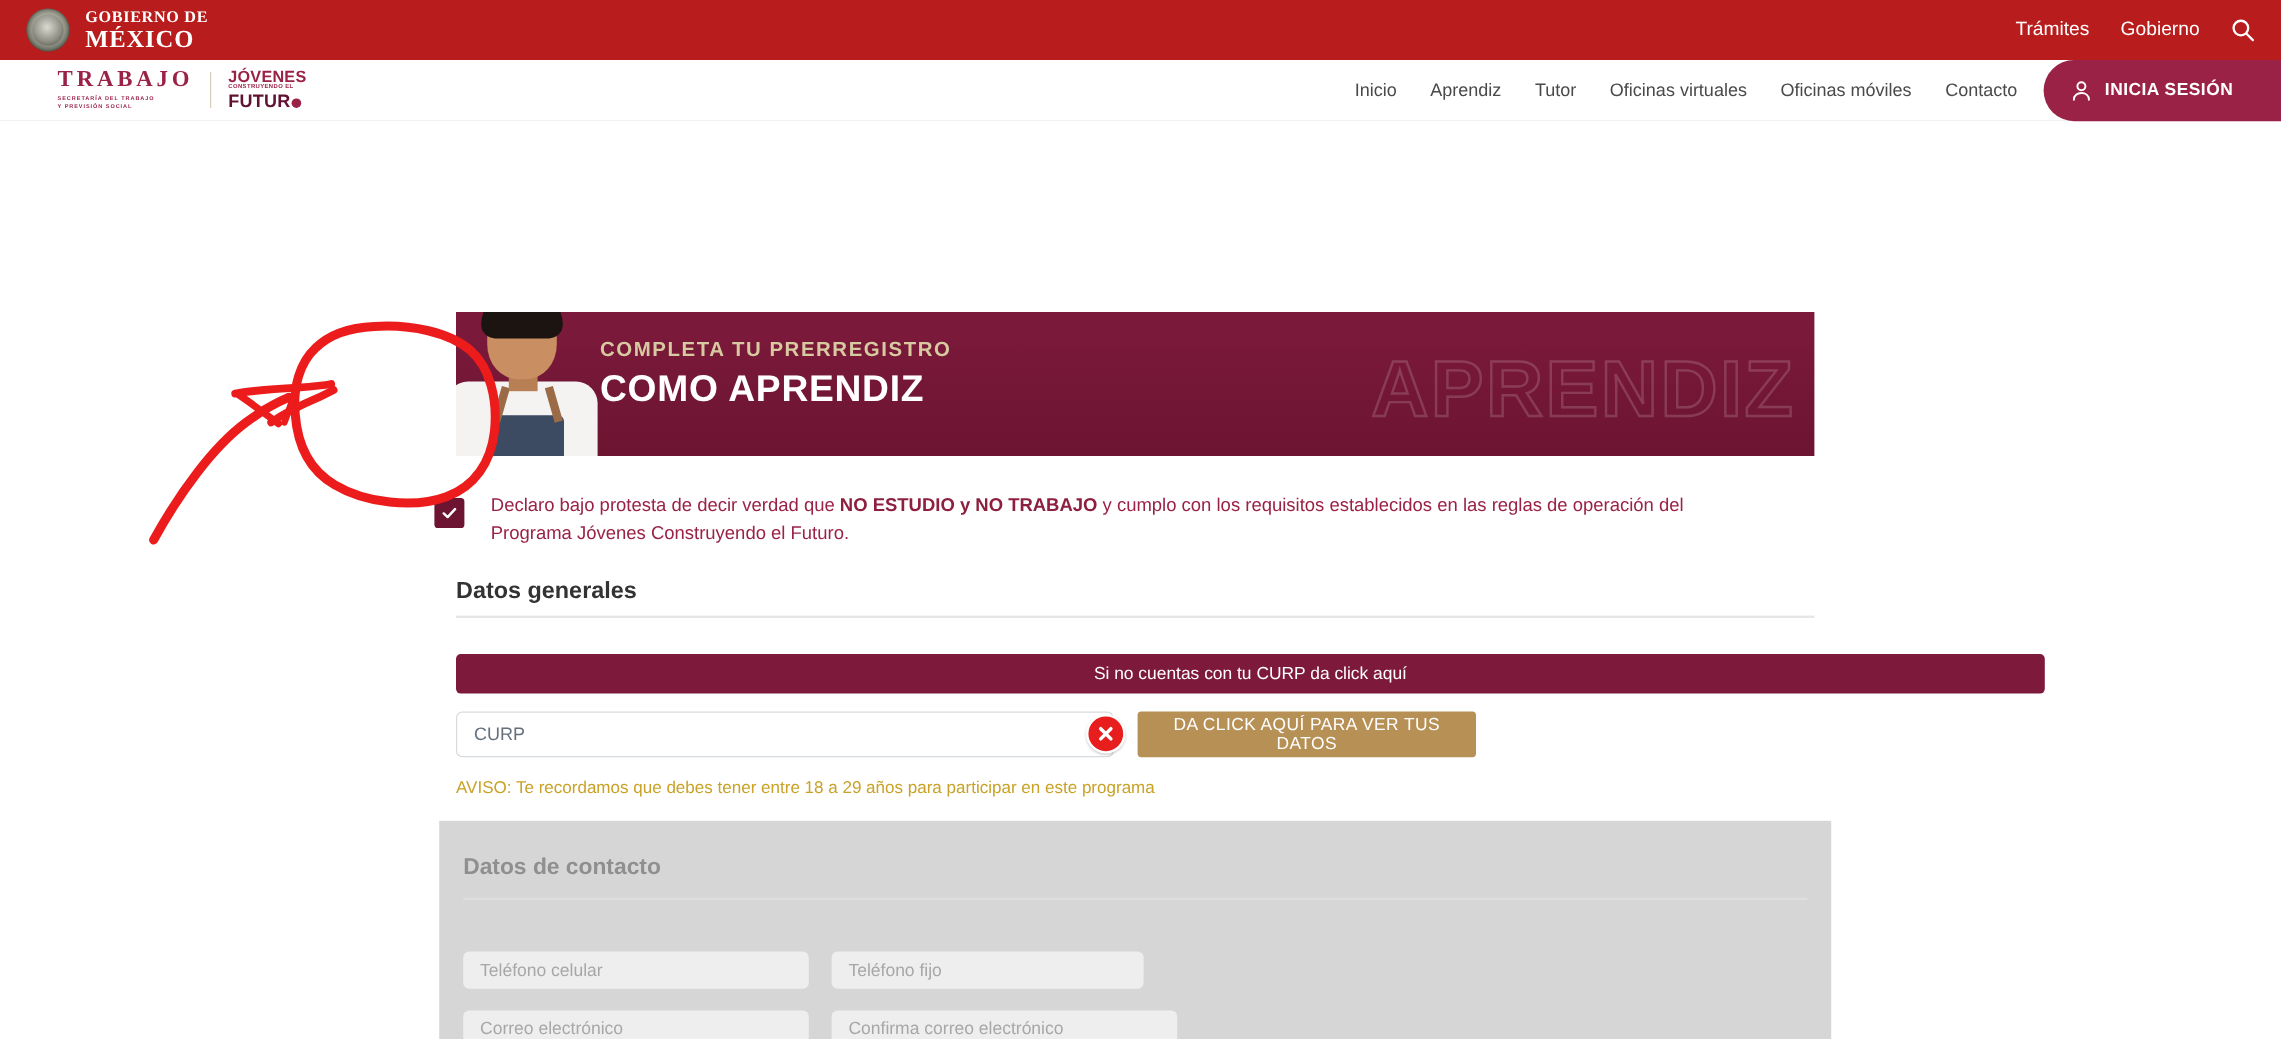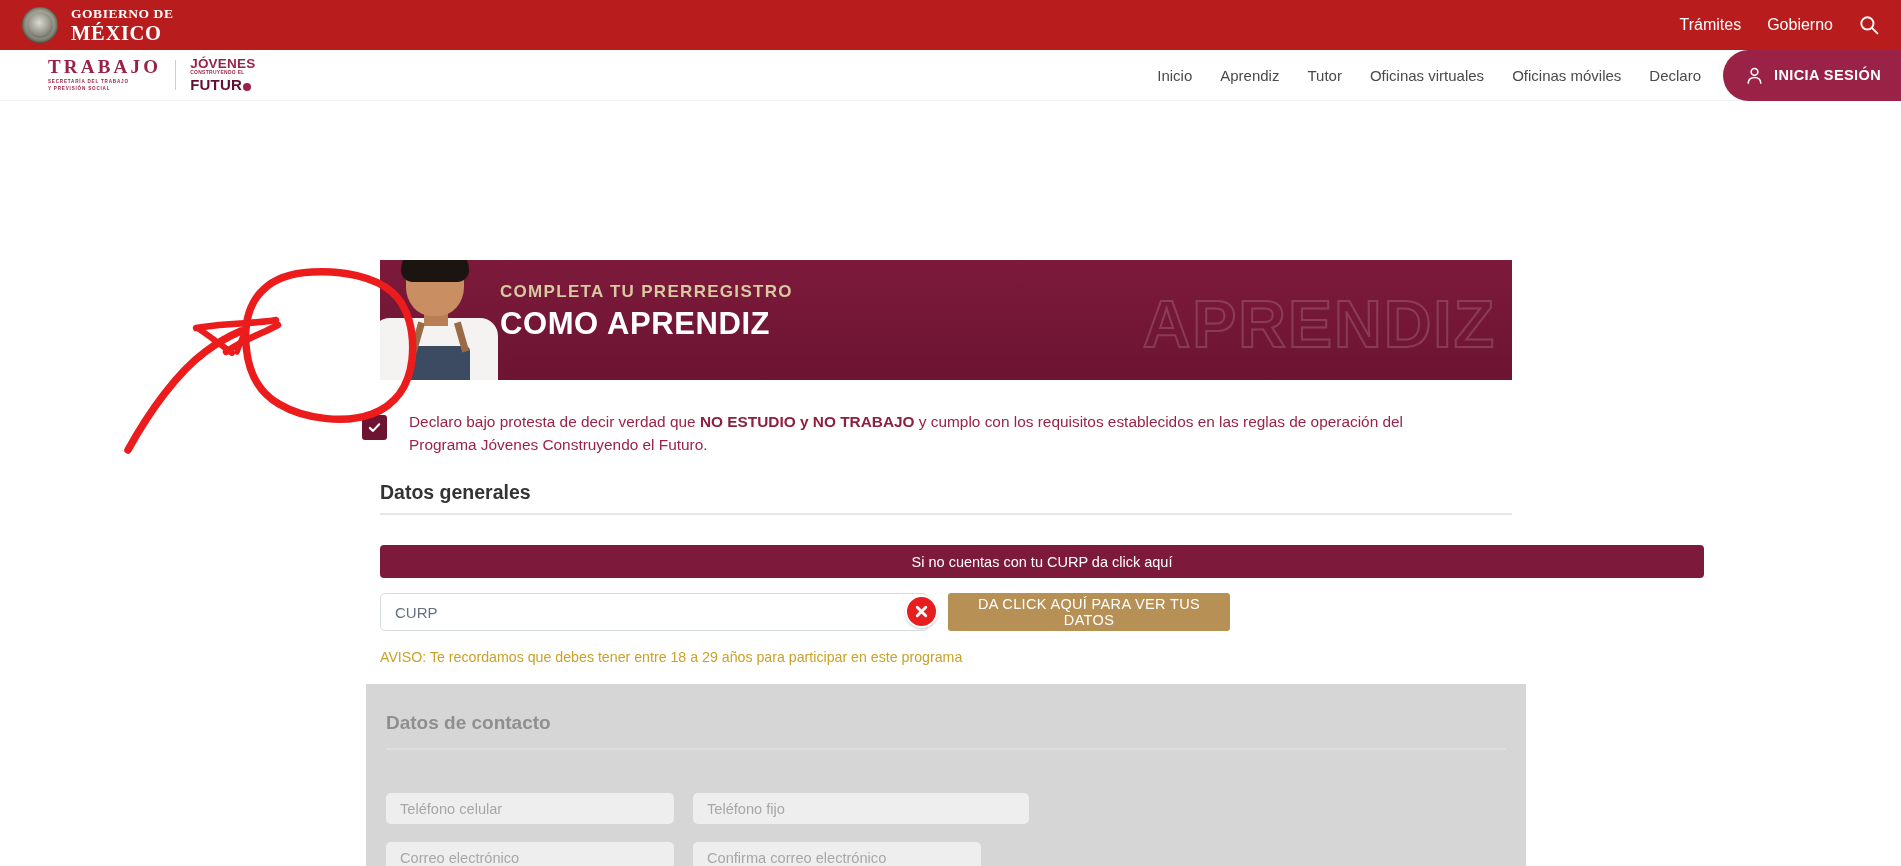--- a/index.html
+++ b/index.html
@@ -71,21 +71,21 @@
     display:inline-block; width:8px; height:8px; border-radius:50%;
     background:#9b2247; margin-left:1px; position:relative; top:1px;
   }
   .navlinks {
     margin-left:auto; display:flex; align-items:center; gap: 28px;
     font-size: 15px; color:#444; padding-right: 18px;
   }
   .navlinks a { color:#4a4a4a; text-decoration:none; white-space:nowrap; }
   .login-btn {
     height: 51px; background:#9b2247; color:#fff; display:flex;
-    align-items:center; gap:10px; padding: 0 20px 0 22px;
+    align-items:center; gap:10px; padding: 0 40px 0 22px;
     border-top-left-radius: 26px; border-bottom-left-radius: 26px;
     font-weight: 700; font-size: 14.5px; letter-spacing:.4px;
     cursor:pointer; margin-left: 4px;
   }
   .login-btn .user-ic { width:19px; height:19px; }
 
   
   .content { position: relative; width: 100%; }
   .banner {
     position:absolute; left:380px; top:159px; width:1132px; height:120px;
@@ -198,21 +198,21 @@
   .cp-rule {
     position:absolute; left:20px; top:64px; width:1120px; height:2px;
     background:#dedede;
   }
   .fld {
     position:absolute; height: 31px; background:#eeeeee; border-radius:5px;
     display:flex; align-items:center; padding: 0 14px;
     color:#a7a7a7; font-size: 14.6px; margin-top: 19px;
   }
   .f1 { left:20px;  top:90px;  width:288px; }
-  .f2 { left:327px; top:90px;  width:336px; }
+  .f2 { left:327px; top:90px;  width:260px; }
   .f3 { left:634px; top:90px;  width:288px; }
   .f4 { left:20px;  top:139px; width:288px; }
   .f5 { left:327px; top:139px; width:288px; }
 
   
   .annot { position:absolute; left:0; top:0; width:1901px; height:866px; pointer-events:none; }
 </style>
 </head>
 <body>
 
@@ -252,21 +252,21 @@
         <div class="j3"><span>FUTUR</span><span class="dot"></span></div>
       </div>
     </div>
 
     <div class="navlinks">
       <a href="#">Inicio</a>
       <a href="#">Aprendiz</a>
       <a href="#">Tutor</a>
       <a href="#">Oficinas virtuales</a>
       <a href="#">Oficinas móviles</a>
-      <a href="#">Declaro</a>
+      <a href="#">Contacto</a>
     </div>
     <div class="login-btn">
       <span class="user-ic">
         <svg width="19" height="19" viewBox="0 0 20 20" fill="none" stroke="#fff" stroke-width="1.7">
           <circle cx="10" cy="6.2" r="3.5"></circle>
           <path d="M3.4 18c0-3.7 3-5.9 6.6-5.9s6.6 2.2 6.6 5.9" stroke-linecap="round"></path>
         </svg>
       </span>
       <span>INICIA SESIÓN</span>
     </div>

